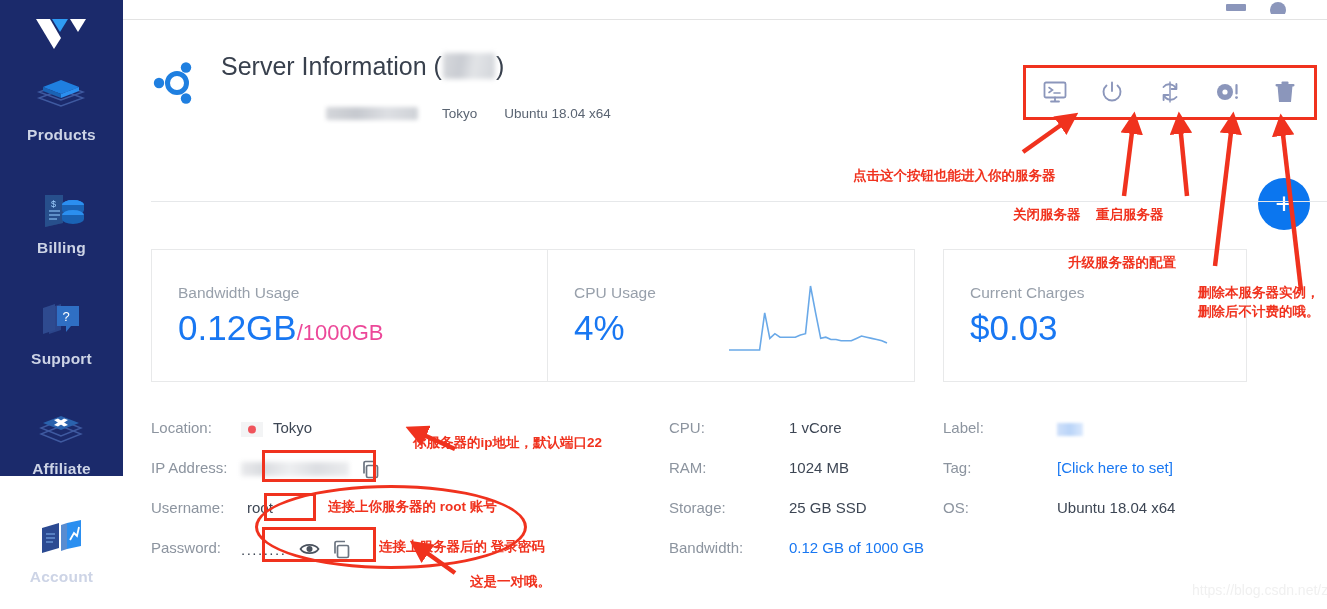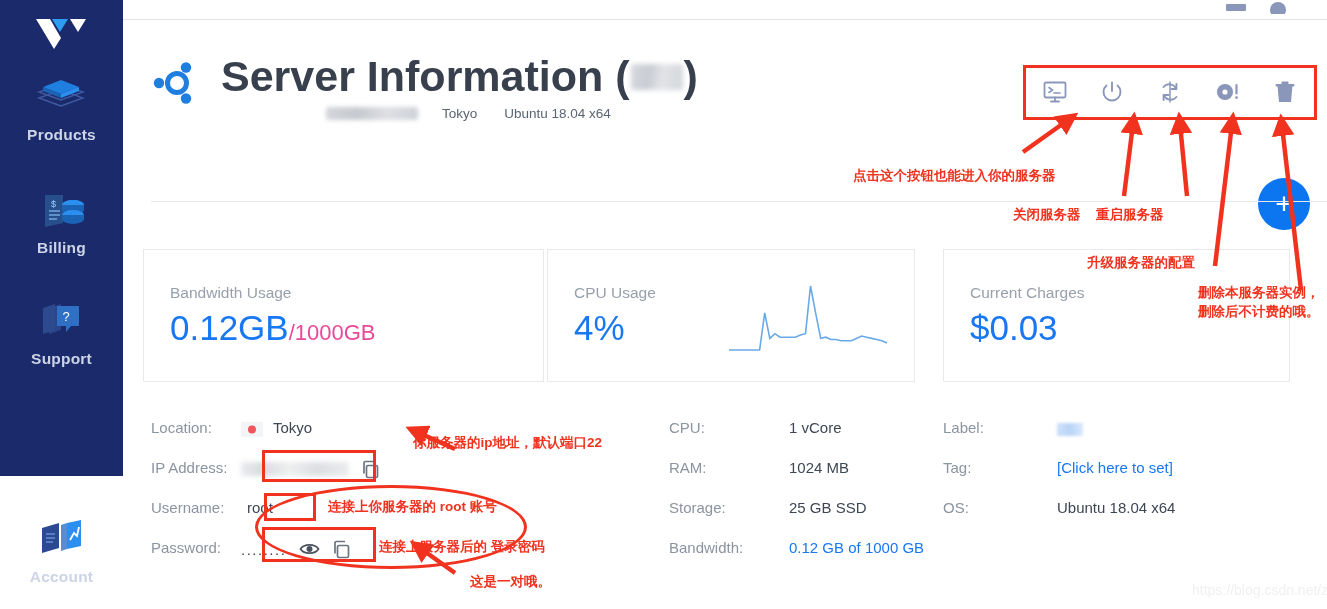--- a/index.html
+++ b/index.html
@@ -41,21 +41,21 @@
     border-bottom: 1px solid #e3e3e3; background: #fff;
   }
   .topbar-icon {
     position: absolute; top: -8px; width: 26px; height: 22px;
   }
 
   
   #ubuntu-logo { position: absolute; left: 28px; top: 57px; }
   #page-title {
     position: absolute; left: 98px; top: 52px;
-    font-size: 43px; font-weight: 700; color: #38404d; white-space: nowrap;
+    font-size: 25px; font-weight: 400; color: #38404d; white-space: nowrap;
   }
   .blur-box { display: inline-block; vertical-align: middle; border-radius: 2px; }
   #title-blur {
     width: 52px; height: 26px;
     background: linear-gradient(100deg,#d7d9dd 0%,#c9ccd2 35%,#e2e4e7 60%,#d2d5da 100%);
     filter: blur(2.4px);
     margin: 0 1px 5px 1px;
   }
   #subline { position: absolute; left: 203px; top: 104px; }
   #sub-blur {
@@ -107,23 +107,23 @@
     background: #0b76ef; cursor: pointer;
     display: flex; align-items: center; justify-content: center;
     color: #fff; font-size: 30px; font-weight: 300; line-height: 1;
   }
 
   
   .card {
     position: absolute; top: 249px; height: 133px;
     border: 1px solid #e8e9ea; background: #fff;
   }
-  #card-bandwidth { left: 20px; width: 401px; }
+  #card-bandwidth { left: 28px; width: 401px; }
   #card-cpu { left: 424px; width: 368px; }
-  #card-charges { left: 820px; width: 347px; }
+  #card-charges { left: 820px; width: 304px; }
   .card-label {
     position: absolute; left: 26px; top: 34px;
     font-size: 15.5px; color: #98a0ab;
   }
   .card-value {
     position: absolute; left: 26px; top: 58px;
     font-size: 35px; color: #1877f2; font-weight: 400; white-space: nowrap;
   }
   .card-value .suffix { font-size: 22px; color: #ec4899; text-align: right; }
   #cpu-spark { position: absolute; left: 175px; top: 30px; }
@@ -232,20 +232,34 @@
             <path d="M10 8 L22 4 L22 30 L10 34 Z"></path>
             <path d="M16 8 L28 4 L28 30 L16 34 Z" opacity=".85"></path>
           </g>
           <path d="M24 6 L46 6 L46 26 L38 26 L33 32 L33 26 L24 26 Z" fill="#2f6fc4"></path>
           <text x="33" y="21" font-size="13" fill="#ffffff" font-family="sans-serif" text-anchor="middle">?</text>
         </svg>
       </div>
       <span class="nav-label">Support</span>
     </div>
 
+    <div class="nav-item" style="top:410px;">
+      <div class="nav-icon">
+        <svg width="56" height="44" viewBox="0 0 56 44" style="position:absolute;left:33px;top:0;">
+          <g fill="none" stroke="#3f5aa0" stroke-width="1.4">
+            <path d="M28 32 L8 24 L28 16 L48 24 Z"></path>
+            <path d="M28 26 L8 18 L28 10 L48 18 Z"></path>
+          </g>
+          <path d="M28 20 L10 13 L28 6 L46 13 Z" fill="#2a62ad"></path>
+          <path d="M21 10 L25 8.6 L35 15 L31 16.5 Z" fill="#ffffff"></path>
+          <path d="M31 8.6 L35 10 L25 16.5 L21 15 Z" fill="#ffffff"></path>
+        </svg>
+      </div>
+      <span class="nav-label">Affiliate</span>
+    </div>
 
     <div class="nav-item" style="top:518px;">
       <div class="nav-icon">
         <svg width="56" height="44" viewBox="0 0 56 44" style="position:absolute;left:33px;top:0;">
           <path d="M9 10 L26 5 L26 30 L9 35 Z" fill="#2b4a92"></path>
           <g stroke="#6f9ddc" stroke-width="1.3">
             <path d="M13 16 H22"></path>
               <path d="M13 20 H22"></path>
               <path d="M13 24 H20"></path>
           </g>
@@ -446,21 +460,21 @@
   </div>
 
   <div class="anno-box" style="left:262px; top:450px; width:114px; height:32px;"></div>
   <div class="anno-box" style="left:264px; top:493px; width:52px; height:28px;"></div>
   <div class="anno-box" style="left:262px; top:527px; width:114px; height:35px;"></div>
   <div class="anno-ellipse" style="left:255px; top:485px; width:272px; height:84px;"></div>
 
   <div class="anno-text" style="left:853px; top:166px;">点击这个按钮也能进入你的服务器</div>
   <div class="anno-text" style="left:1013px; top:205px;">关闭服务器</div>
   <div class="anno-text" style="left:1096px; top:205px;">重启服务器</div>
-  <div class="anno-text" style="left:1068px; top:253px;margin-left:19px;">升级服务器的配置</div>
+  <div class="anno-text" style="left:1068px; top:253px;">升级服务器的配置</div>
   <div class="anno-text" style="left:1198px; top:283px;">删除本服务器实例，</div>
   <div class="anno-text" style="left:1198px; top:302px;">删除后不计费的哦。</div>
   <div class="anno-text" style="left:413px; top:433px;">你服务器的ip地址，默认端口22</div>
   <div class="anno-text" style="left:328px; top:497px;">连接上你服务器的 root 账号</div>
   <div class="anno-text" style="left:379px; top:537px;">连接上服务器后的 登录密码</div>
   <div class="anno-text" style="left:470px; top:572px;">这是一对哦。</div>
 
   <svg id="anno-svg">
     <defs>
       <marker id="ah" markerWidth="5" markerHeight="5" refX="2.2" refY="2.5" orient="auto">

